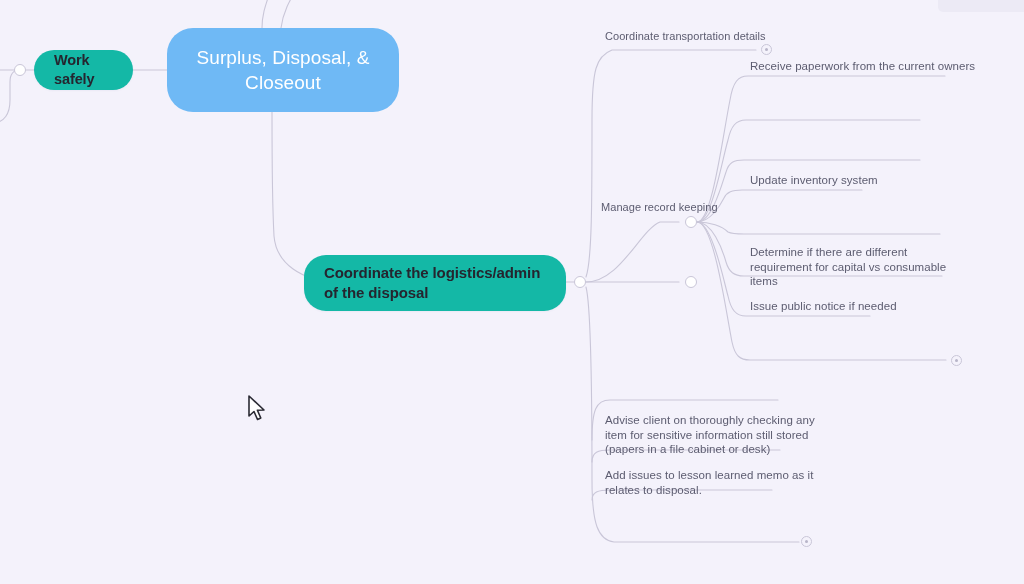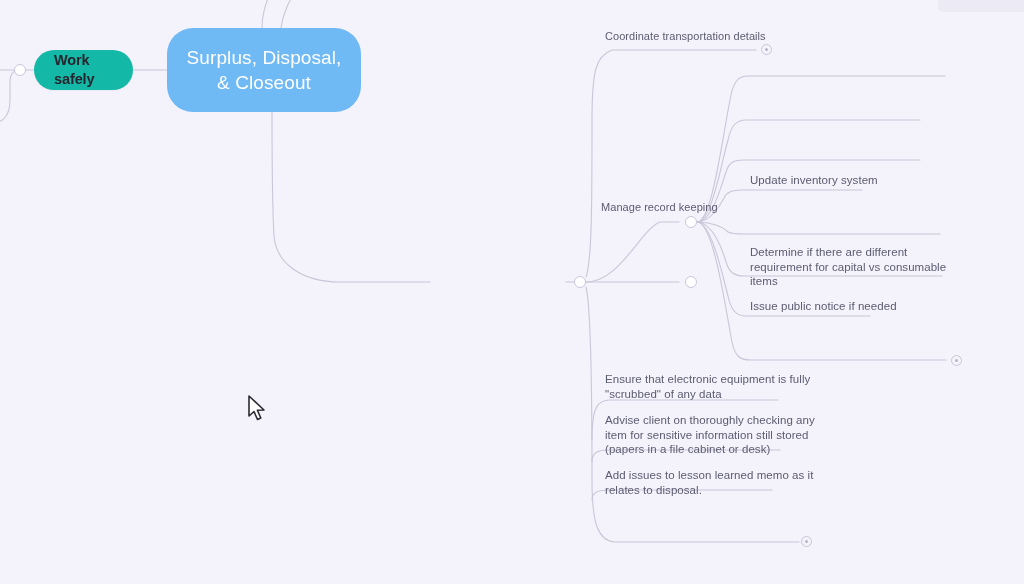--- a/index.html
+++ b/index.html
@@ -118,44 +118,46 @@
       <path d="M 592 462 C 592 452 598 450 610 450 L 780 450"></path>
       <path d="M 592 500 C 592 492 598 490 610 490 L 772 490"></path>
 
     </g>
   </svg>
 
   <div class="node pill-node pill-small" style="left:34px;top:50px;width:99px;height:40px;">
     <span>Work safely</span>
   </div>
 
-  <div class="node root-node" style="left:167px;top:28px;width:194px;height:84px;">
+  <div class="node root-node" style="left:167px;top:28px;width:232px;height:84px;">
     <span>Surplus, Disposal, &amp; Closeout</span>
   </div>
 
+  <div class="node pill-node pill-wide" style="left:304px;top:255px;width:262px;height:56px;">
+    <span>Coordinate the logistics/admin of the disposal</span>
+  </div>
 
   <div class="branch-label" style="left:605px;top:29px;">Coordinate transportation details</div>
 
   <div class="branch-label" style="left:601px;top:200px;">Manage record keeping</div>
 
+  <div class="leaf" style="left:750px;top:59px;">Receive paperwork from the current owners</div>
 
 
 
   <div class="leaf" style="left:750px;top:173px;">Update inventory system</div>
 
 
   <div class="leaf" style="left:750px;top:245px;">Determine if there are different
 requirement for capital vs consumable
 items</div>
 
   <div class="leaf" style="left:750px;top:299px;">Issue public notice if needed</div>
 
 
-  <div class="leaf" style="left:605px;top:372px;">Ensure that electronic equipment is fully
-"scrubbed" of any data</div>
 
   <div class="leaf" style="left:605px;top:413px;">Advise client on thoroughly checking any
 item for sensitive information still stored
 (papers in a file cabinet or desk)</div>
 
   <div class="leaf" style="left:605px;top:468px;">Add issues to lesson learned memo as it
 relates to disposal.</div>
 
 
   <div class="handle plain" style="left:14px;top:64px;"></div>

